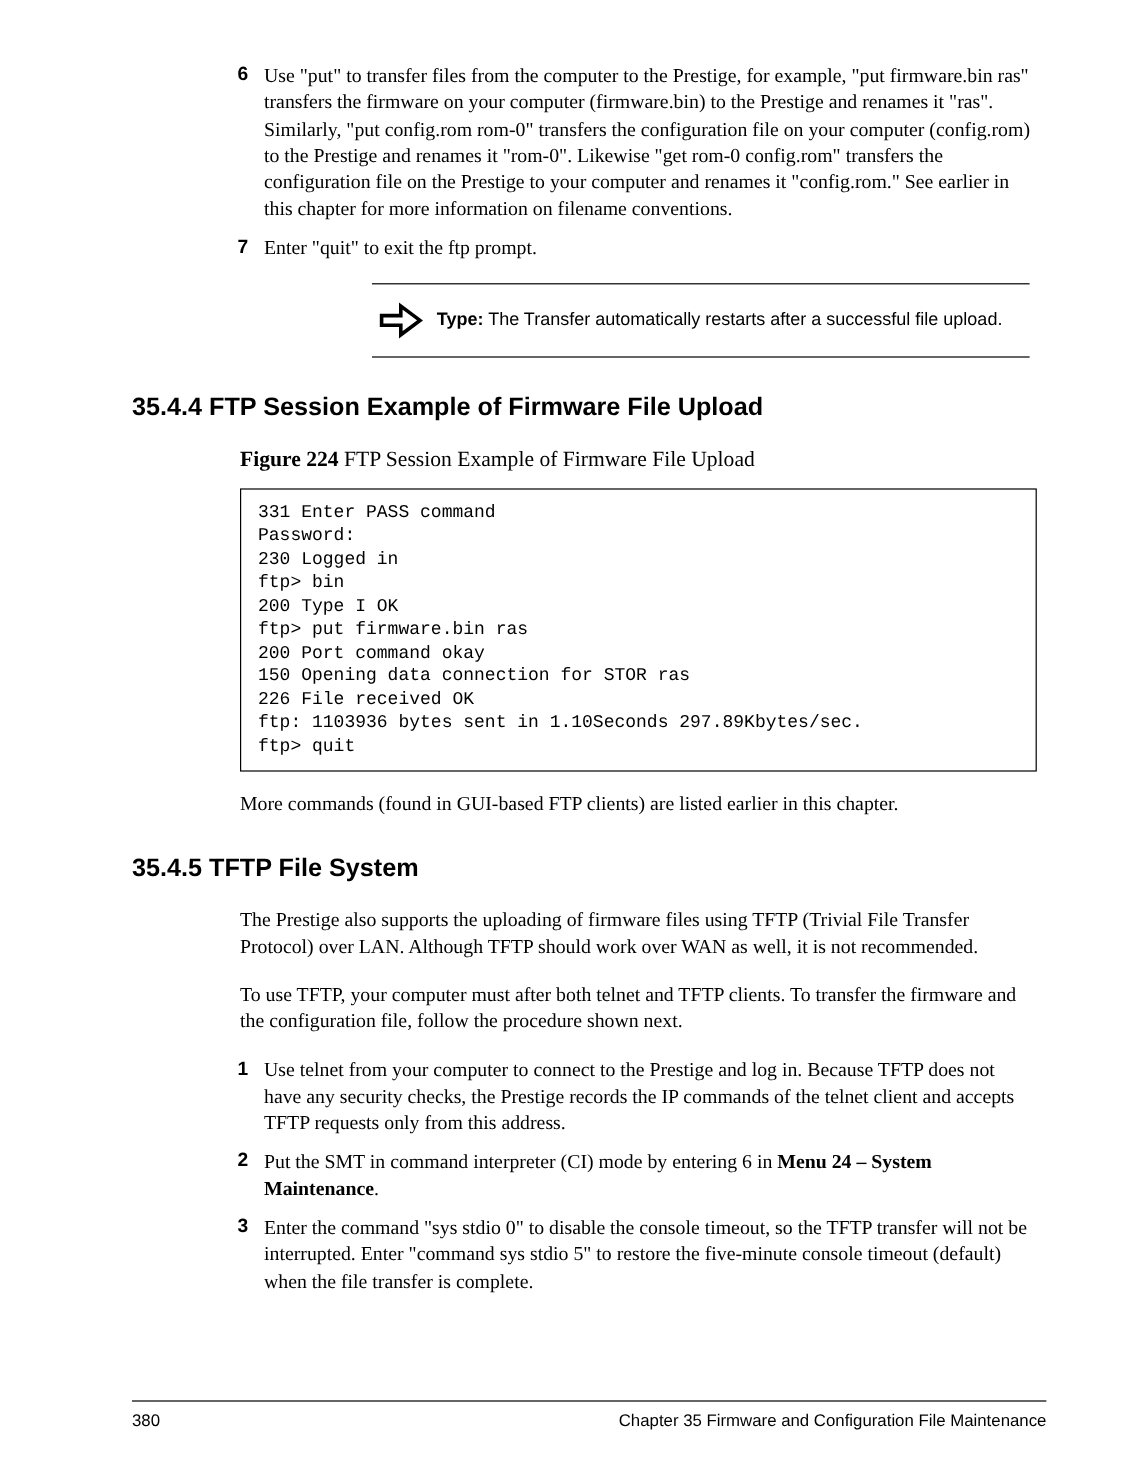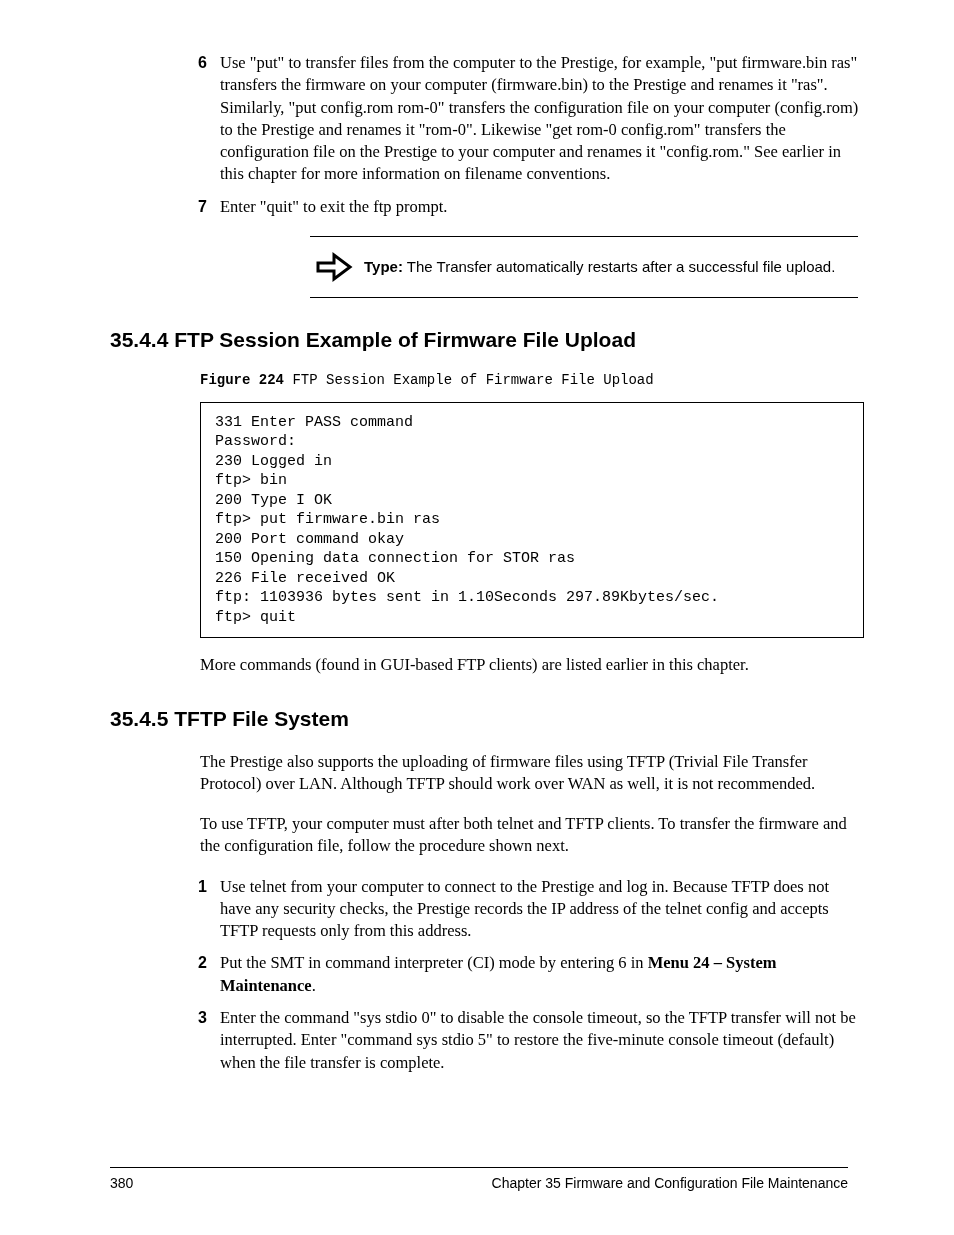--- a/index.html
+++ b/index.html
@@ -73,22 +73,22 @@
   .note-text b {
     font-weight: bold;
   }
   h2.section {
     font-family: Arial, Helvetica, sans-serif;
     font-weight: bold;
     font-size: 21px;
     margin: 30px 0 20px 0;
   }
   .figure-caption {
-    font-family: Liberation Mono, monospace;
-    font-size: 14px;
+    font-family: Liberation Serif, serif;
+    font-size: 18px;
     margin-bottom: 14px;
     margin-left: 90px;
   }
   .figure-caption b {
     font-weight: bold;
   }
   .code-box {
     border: 1px solid #000;
     margin-left: 90px;
     padding: 10px 14px;
@@ -103,21 +103,21 @@
     line-height: 1.35;
     margin: 0 0 18px 0;
   }
   .p-indent {
     margin-left: 90px;
   }
   .footer {
     position: absolute;
     bottom: 44px;
     left: 110px;
-    right: 106px;
+    right: 82px;
     border-top: 1px solid #000;
     padding-top: 7px;
     font-family: Arial, Helvetica, sans-serif;
     font-size: 14px;
     display: flex;
     justify-content: space-between;
     align-items: flex-end;
   }
   .menu-bold {
     font-weight: bold;
@@ -181,21 +181,21 @@
 
   <div class="p-indent">
     <p class="body">The Prestige also supports the uploading of firmware files using TFTP (Trivial File Transfer Protocol) over LAN. Although TFTP should work over WAN as well, it is not recommended.</p>
     <p class="body">To use TFTP, your computer must after both telnet and TFTP clients. To transfer the firmware and the configuration file, follow the procedure shown next.</p>
   </div>
 
   <div class="body-indent">
     <ol class="steps">
       <li>
         <span class="num">1</span>
-        <span>Use telnet from your computer to connect to the Prestige and log in. Because TFTP does not have any security checks, the Prestige records the IP address of the telnet config and accepts TFTP requests only from this address.</span>
+        <span>Use telnet from your computer to connect to the Prestige and log in. Because TFTP does not have any security checks, the Prestige records the IP commands of the telnet client and accepts TFTP requests only from this address.</span>
       </li>
       <li>
         <span class="num">2</span>
         <span>
           <span>Put the SMT in command interpreter (CI) mode by entering 6 in </span><span class="menu-bold">Menu 24 – System Maintenance</span><span>.</span>
         </span>
       </li>
       <li>
         <span class="num">3</span>
         <span>Enter the command "sys stdio 0" to disable the console timeout, so the TFTP transfer will not be interrupted. Enter "command sys stdio 5" to restore the five-minute console timeout (default) when the file transfer is complete.</span>

